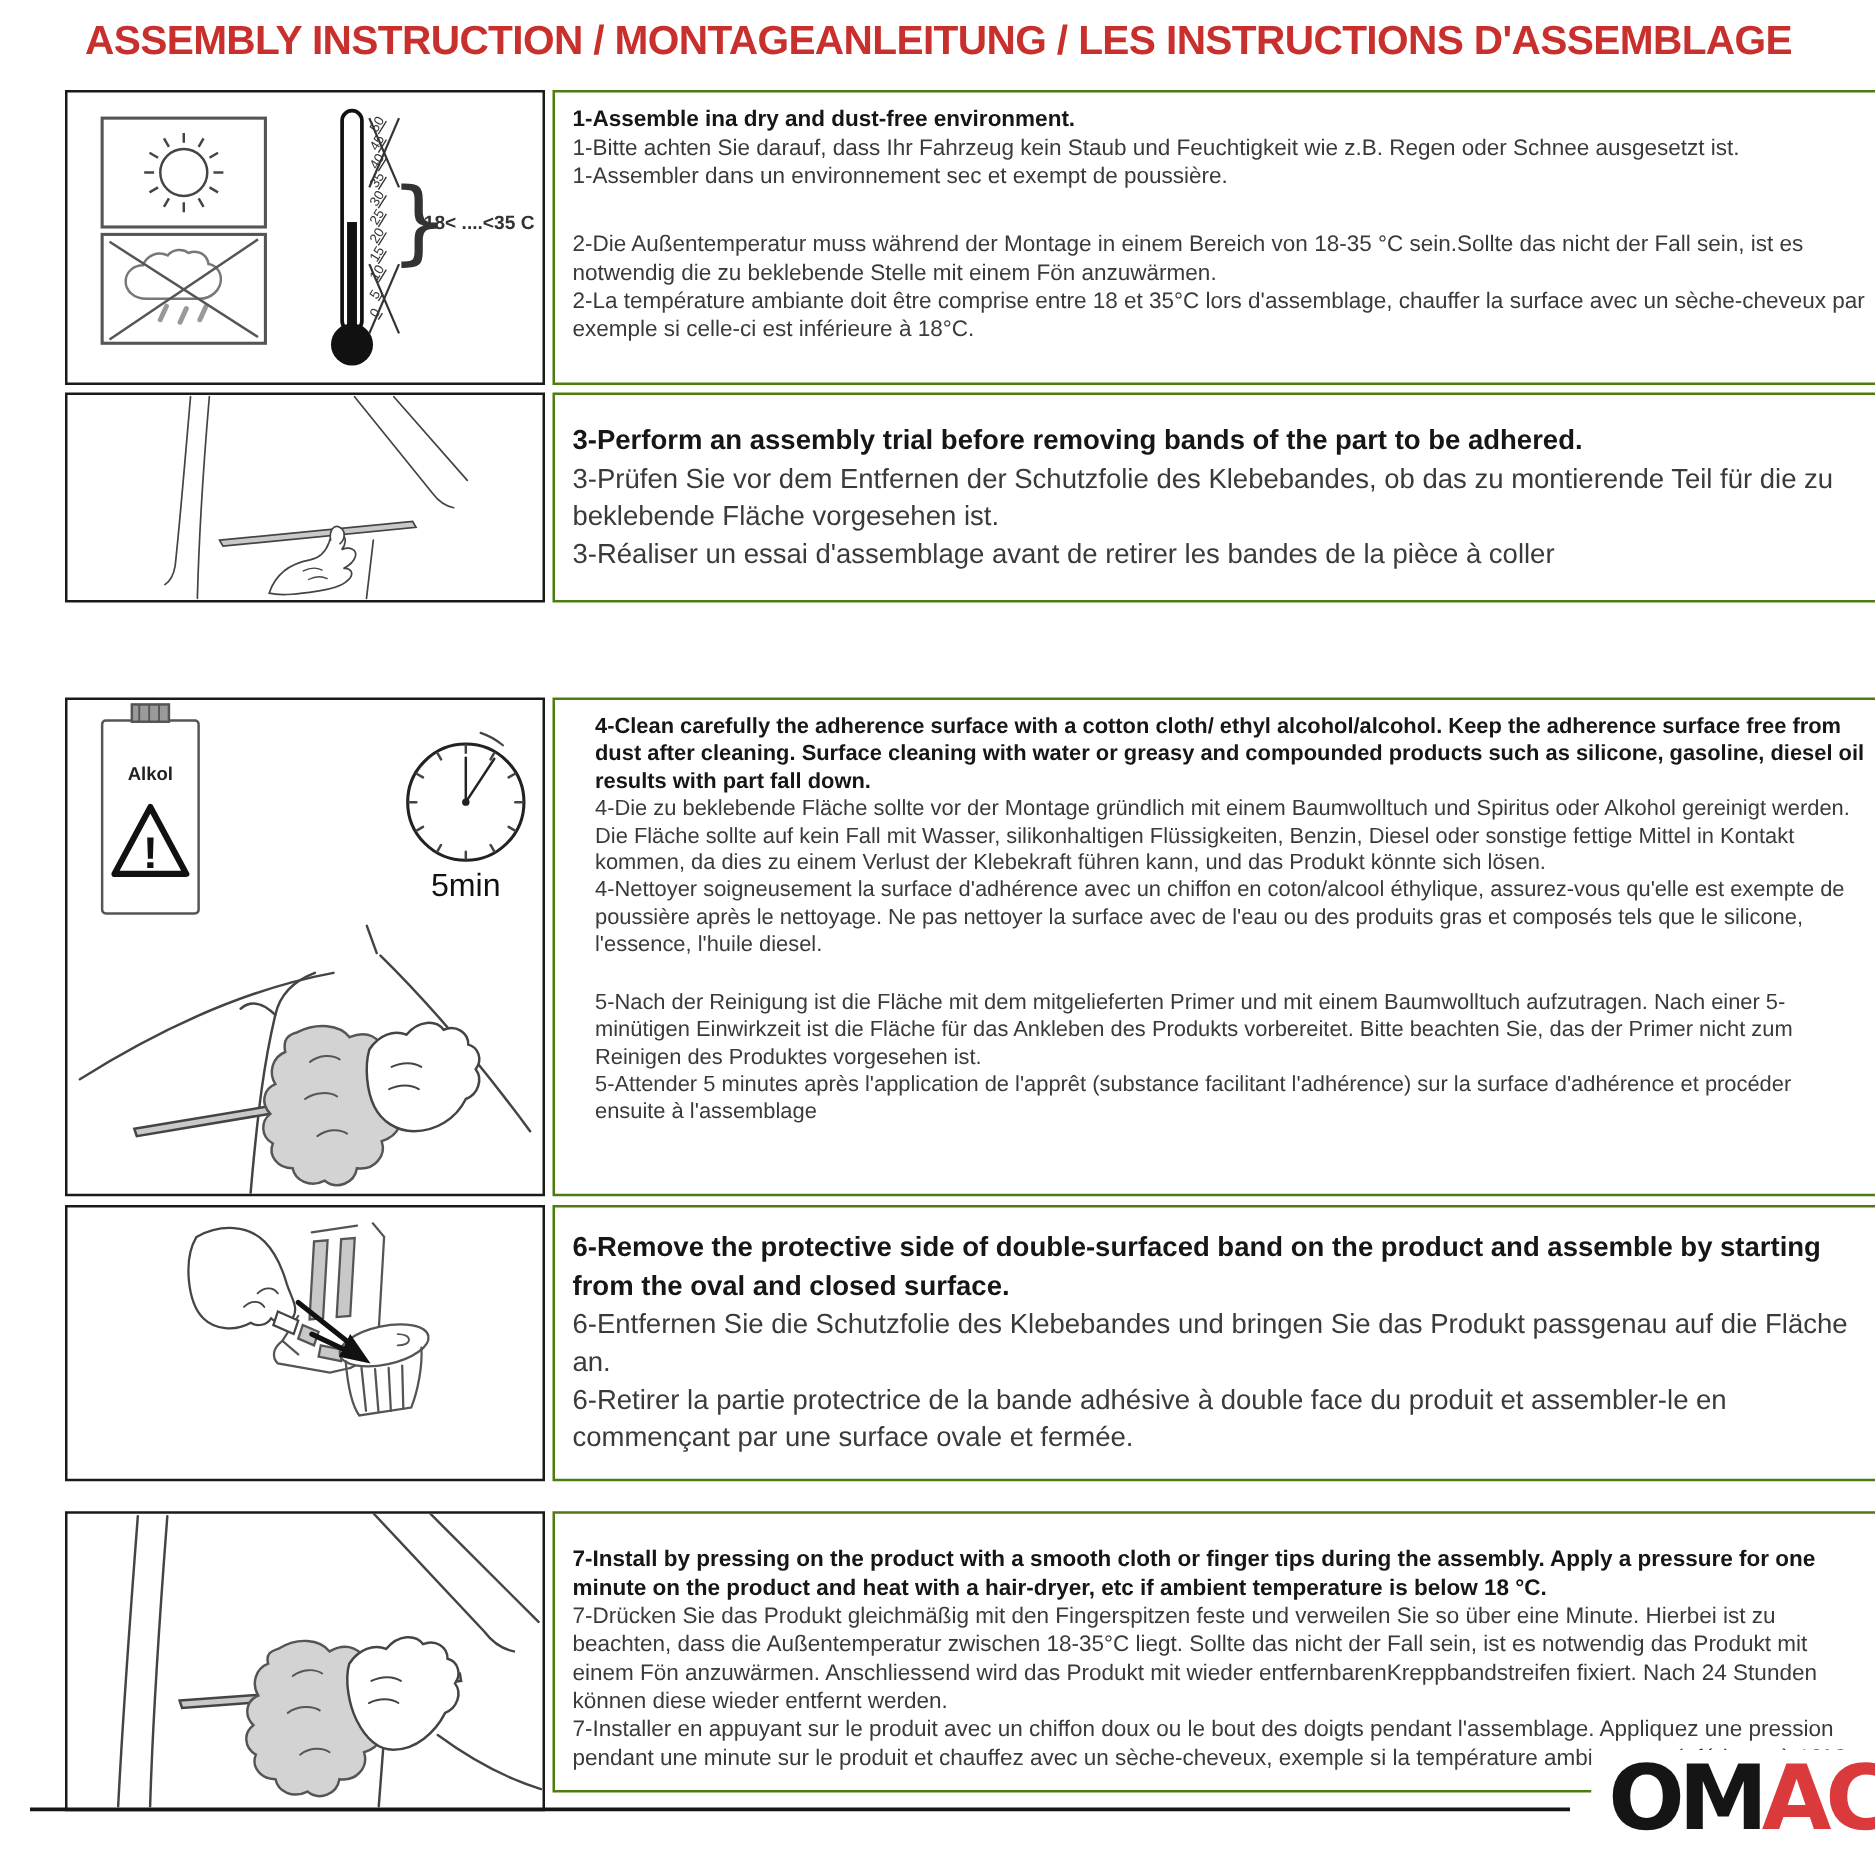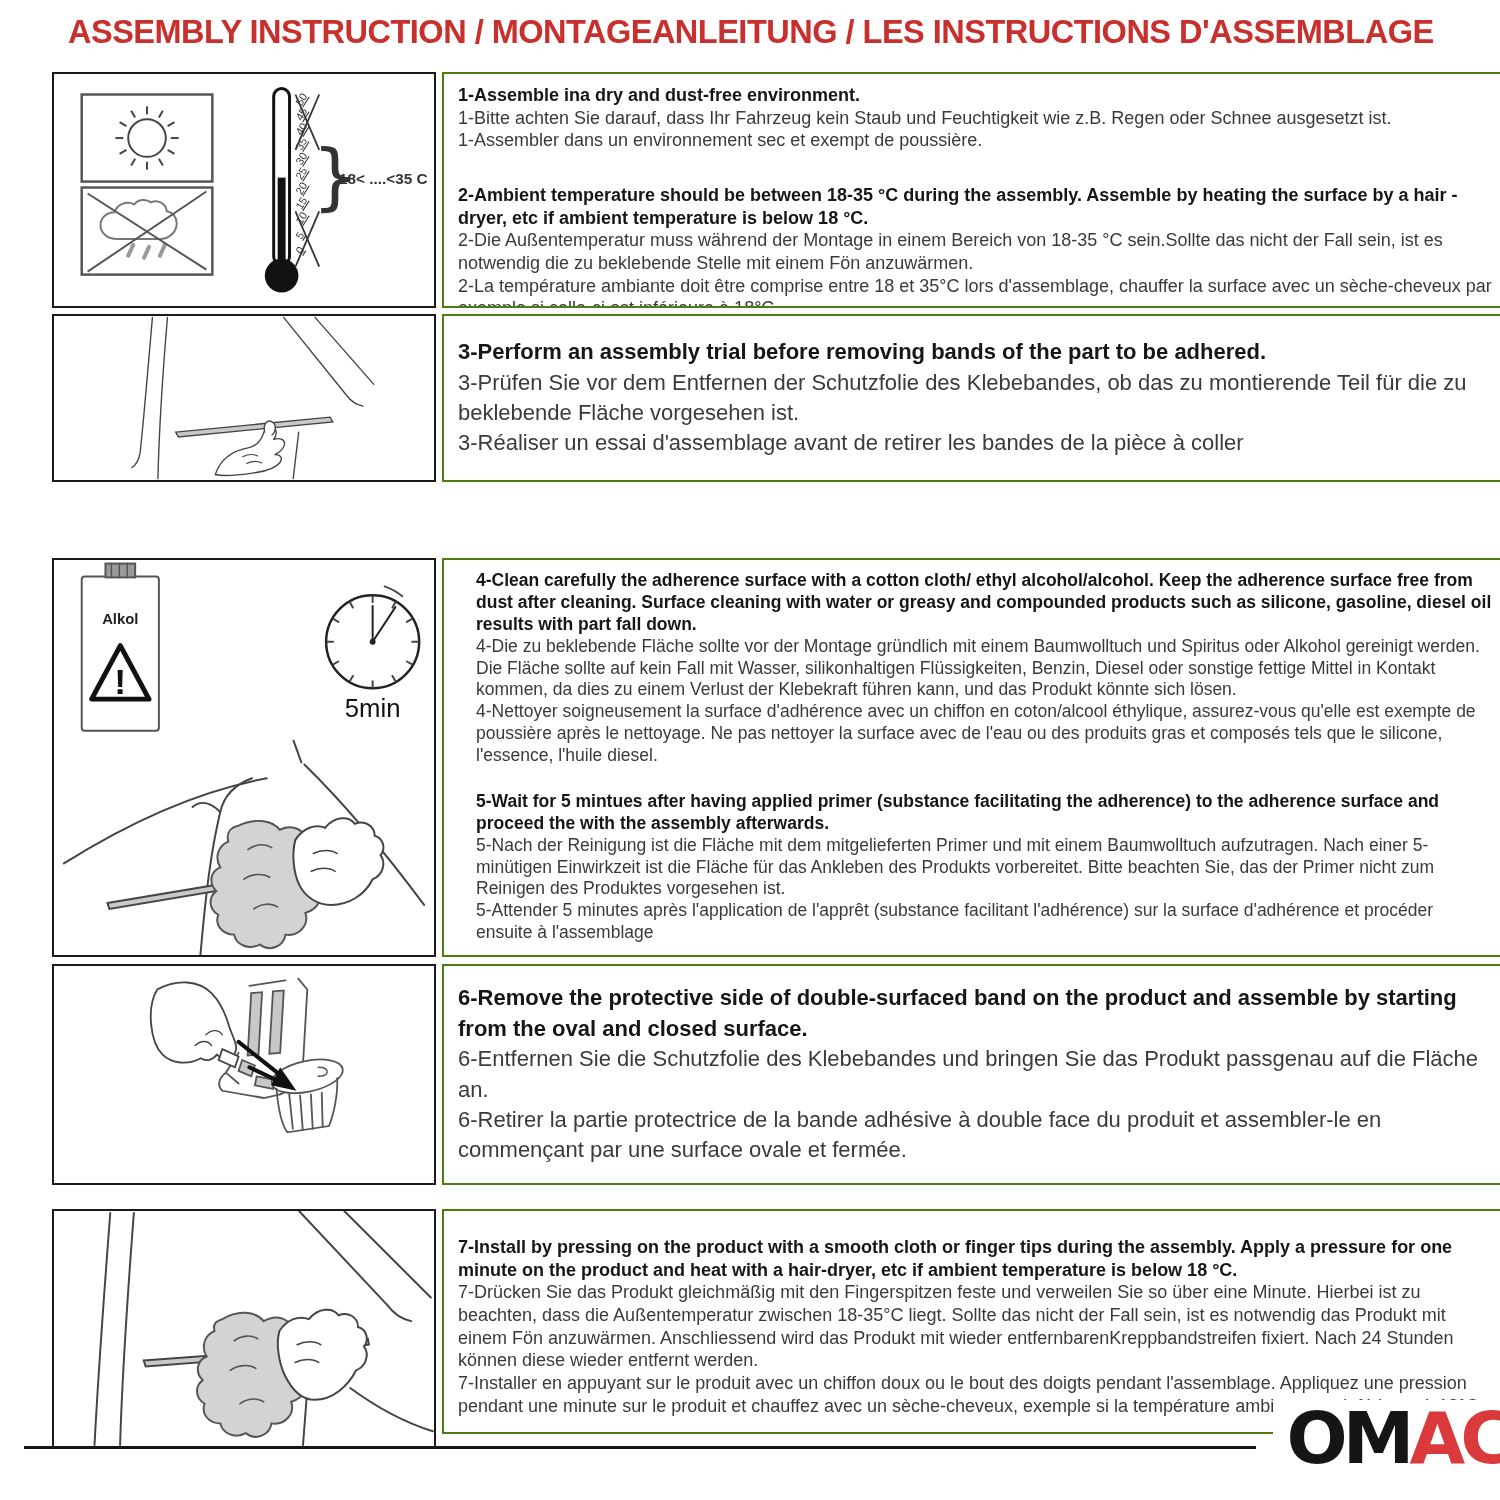--- a/index.html
+++ b/index.html
@@ -96,21 +96,20 @@
     </svg>
   </figure>
 
   <section class="panel r1 fs-s gap-lg">
     <div class="item">
       <p class="b">1-Assemble ina dry and dust-free environment.</p>
       <p>1-Bitte achten Sie darauf, dass Ihr Fahrzeug kein Staub und Feuchtigkeit wie z.B. Regen oder Schnee ausgesetzt ist.</p>
       <p>1-Assembler dans un environnement sec et exempt de poussière.</p>
     </div>
     <div class="item">
-      <p class="b">2-Ambient temperature should be between 18-35 °C  during the assembly. Assemble by heating the surface by a hair -dryer, etc if ambient temperature is below 18 °C.</p>
       <p>2-Die Außentemperatur muss während der Montage in einem Bereich von 18-35 °C  sein.Sollte das nicht der Fall sein, ist es notwendig die zu beklebende Stelle mit einem Fön anzuwärmen.</p>
       <p>2-La température ambiante doit être comprise entre 18 et 35°C lors d'assemblage, chauffer la surface avec un sèche-cheveux par exemple si celle-ci est inférieure à 18°C.</p>
     </div>
   </section>
 
   <figure class="figbox r2">
     <svg viewBox="0 0 384 240" fill="none" stroke="#444" stroke-width="2" stroke-linecap="round">
       <g>
         <path d="M58,2 C52,70 46,145 40,200 C38,212 34,218 28,222"></path>
         <path d="M80,2 C74,72 68,160 66,238"></path>
@@ -192,21 +191,20 @@
     </svg>
   </figure>
 
   <section class="panel r3 fs-s3">
     <div class="item">
       <p class="b">4-Clean carefully the adherence surface with a cotton cloth/ ethyl alcohol/alcohol. Keep the adherence surface free from dust after cleaning. Surface cleaning with water or greasy and compounded products such as silicone, gasoline, diesel oil results with part fall down.</p>
       <p>4-Die zu beklebende Fläche sollte vor der Montage gründlich mit einem Baumwolltuch und Spiritus oder Alkohol gereinigt werden. Die Fläche sollte auf kein Fall mit Wasser, silikonhaltigen Flüssigkeiten, Benzin, Diesel oder sonstige fettige Mittel in Kontakt kommen, da dies zu einem Verlust der Klebekraft führen kann, und das Produkt könnte sich lösen.</p>
       <p>4-Nettoyer soigneusement la surface d'adhérence avec un chiffon en coton/alcool éthylique, assurez-vous qu'elle est exempte de poussière après le nettoyage. Ne pas nettoyer la surface avec de l'eau ou des produits gras et composés tels que le silicone, l'essence, l'huile diesel.</p>
     </div>
     <div class="item">
-      <p class="b">5-Wait for 5 mintues after having applied primer (substance facilitating the adherence) to the adherence surface and proceed the with the assembly afterwards.</p>
       <p>5-Nach der Reinigung ist die Fläche mit dem mitgelieferten Primer und mit einem Baumwolltuch aufzutragen. Nach einer 5-minütigen Einwirkzeit ist die Fläche für das Ankleben des Produkts vorbereitet. Bitte beachten Sie, das der Primer nicht zum Reinigen des Produktes vorgesehen ist.</p>
       <p>5-Attender 5 minutes après l'application de l'apprêt (substance facilitant l'adhérence) sur la surface d'adhérence et procéder ensuite à l'assemblage</p>
     </div>
   </section>
 
   <figure class="figbox r4">
     <svg viewBox="0 0 384 240" fill="none" stroke="#555" stroke-width="2" stroke-linecap="round">
       <g>
         <path d="M198,22 L238,16 M252,14 L262,26 L256,130 L232,142 M186,130 L172,118 L186,96"></path>
         <path d="M172,118 C164,124 162,132 168,138 L214,146 L232,142"></path>

